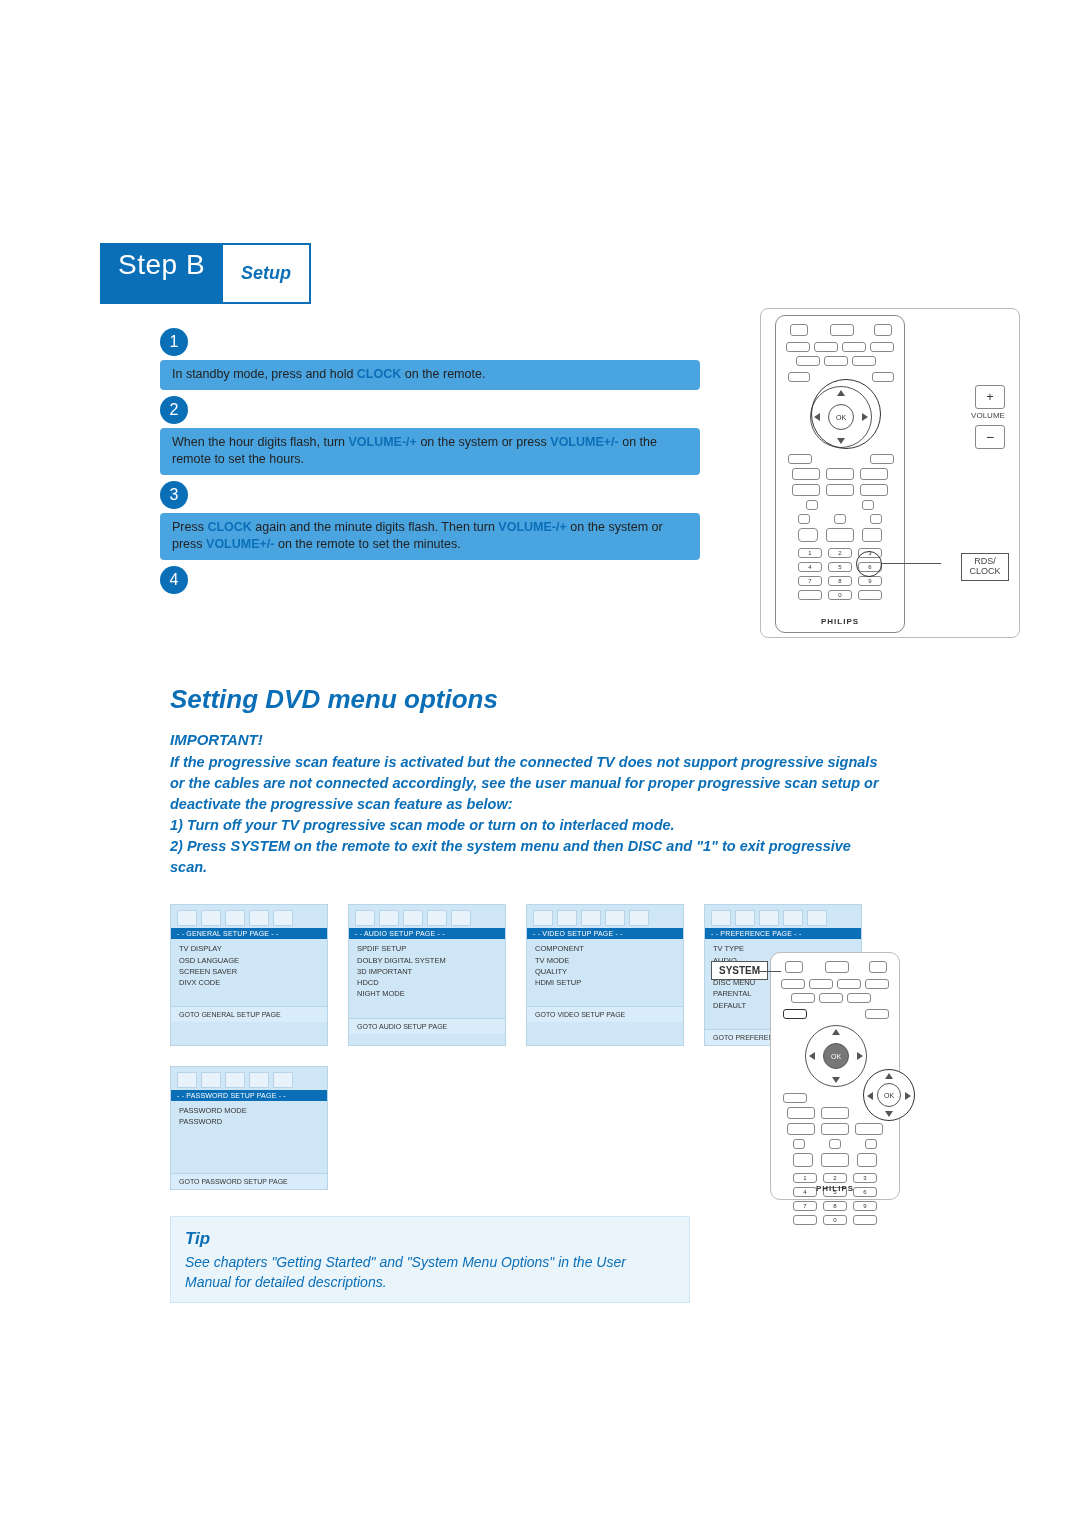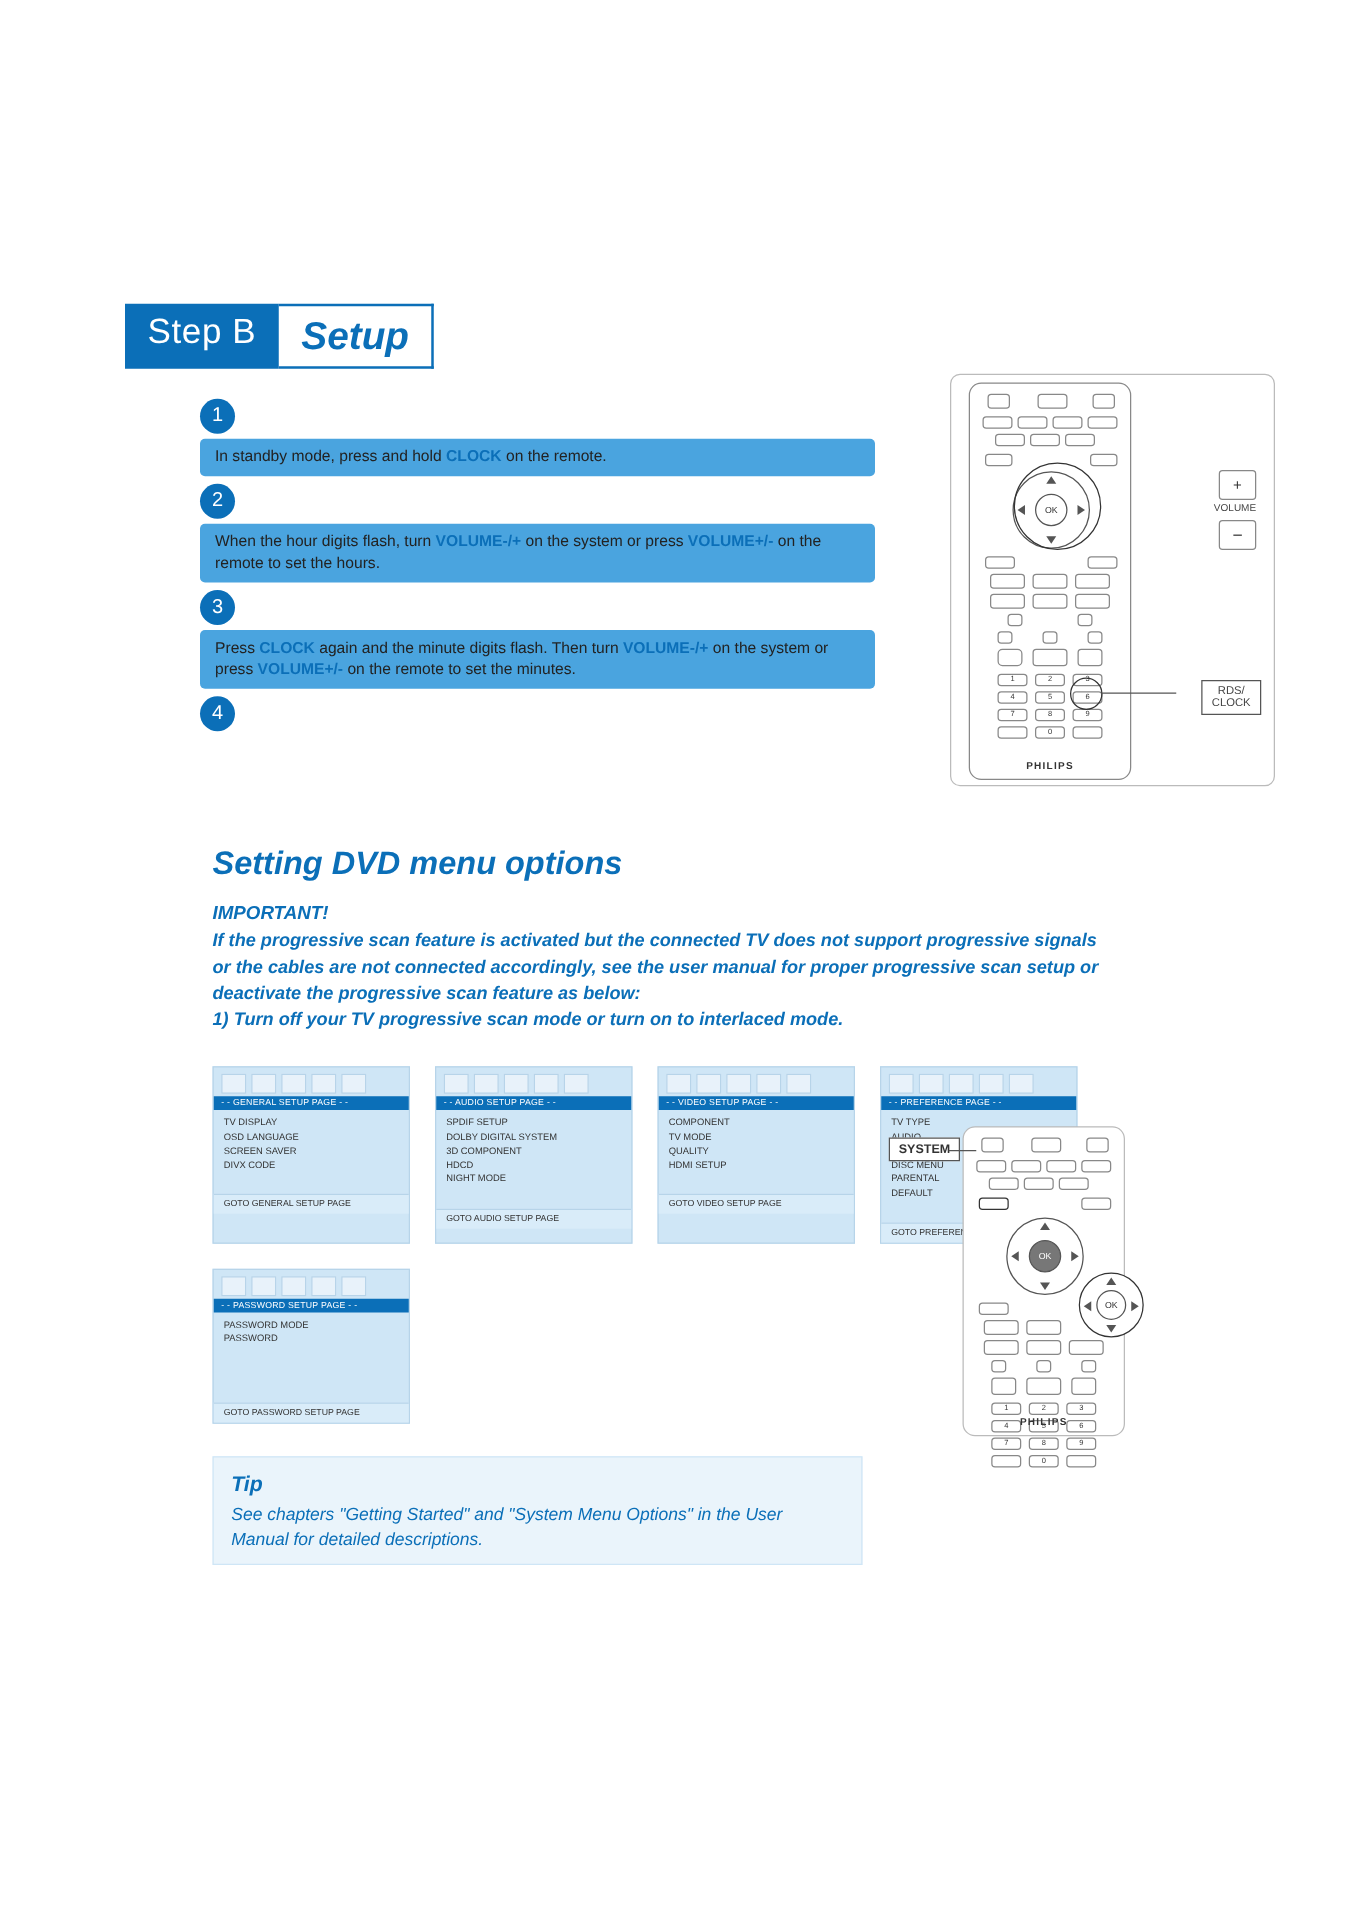--- a/index.html
+++ b/index.html
@@ -27,23 +27,23 @@
     font-size: 28px;
     font-weight: 400;
     padding: 6px 18px 6px 18px;
     letter-spacing: 0.5px;
   }
   .step-title {
     border: 2px solid #0b6fb8;
     border-left: none;
     color: #0b6fb8;
     font-style: italic;
-    font-size: 31px;
+    font-size: 18px;
     font-weight: 700;
-    padding: 6px 18px;
+    padding: 18px 18px;
     text-align: center;
   }
   .section-title {
     color: #0b6fb8;
     font-style: italic;
     font-weight: 700;
     font-size: 24px;
     margin: 18px 0 8px 70px;
   }
   .section-title.big {
@@ -290,20 +290,21 @@
     </div>
   </div>
 
   
   <div class="section-title big">Setting DVD menu options</div>
 
   <div class="important-block">
     <div class="important-heading">IMPORTANT!</div>
     <div>If the progressive scan feature is activated but the connected TV does not support progressive signals or the cables are not connected accordingly, see the user manual for proper progressive scan setup or deactivate the progressive scan feature as below:</div>
     <div>1) Turn off your TV progressive scan mode or turn on to interlaced mode.</div>
+    <div>2) Press SYSTEM on the remote to exit the system menu and then DISC and "1" to exit progressive scan.</div>
   </div>
 
   <div class="menus-wrap">
     <div class="menus-row">
 
       <div class="menu-card">
         <div class="menu-icons">
             <div class="mi"></div>
             <div class="mi"></div>
             <div class="mi"></div>
@@ -324,21 +325,21 @@
             <div class="mi"></div>
             <div class="mi"></div>
             <div class="mi"></div>
             <div class="mi"></div>
             <div class="mi"></div>
           </div>
         <div class="menu-banner">- - AUDIO SETUP PAGE - -</div>
         <div class="menu-items">
           <div>SPDIF SETUP</div>
           <div>DOLBY DIGITAL SYSTEM</div>
-          <div>3D COMPONENT</div>
+          <div>3D IMPORTANT</div>
           <div>HDCD</div>
           <div>NIGHT MODE</div>
         </div>
         <div class="menu-foot">GOTO AUDIO SETUP PAGE</div>
       </div>
       <div class="menu-card">
         <div class="menu-icons">
             <div class="mi"></div>
             <div class="mi"></div>
             <div class="mi"></div>

